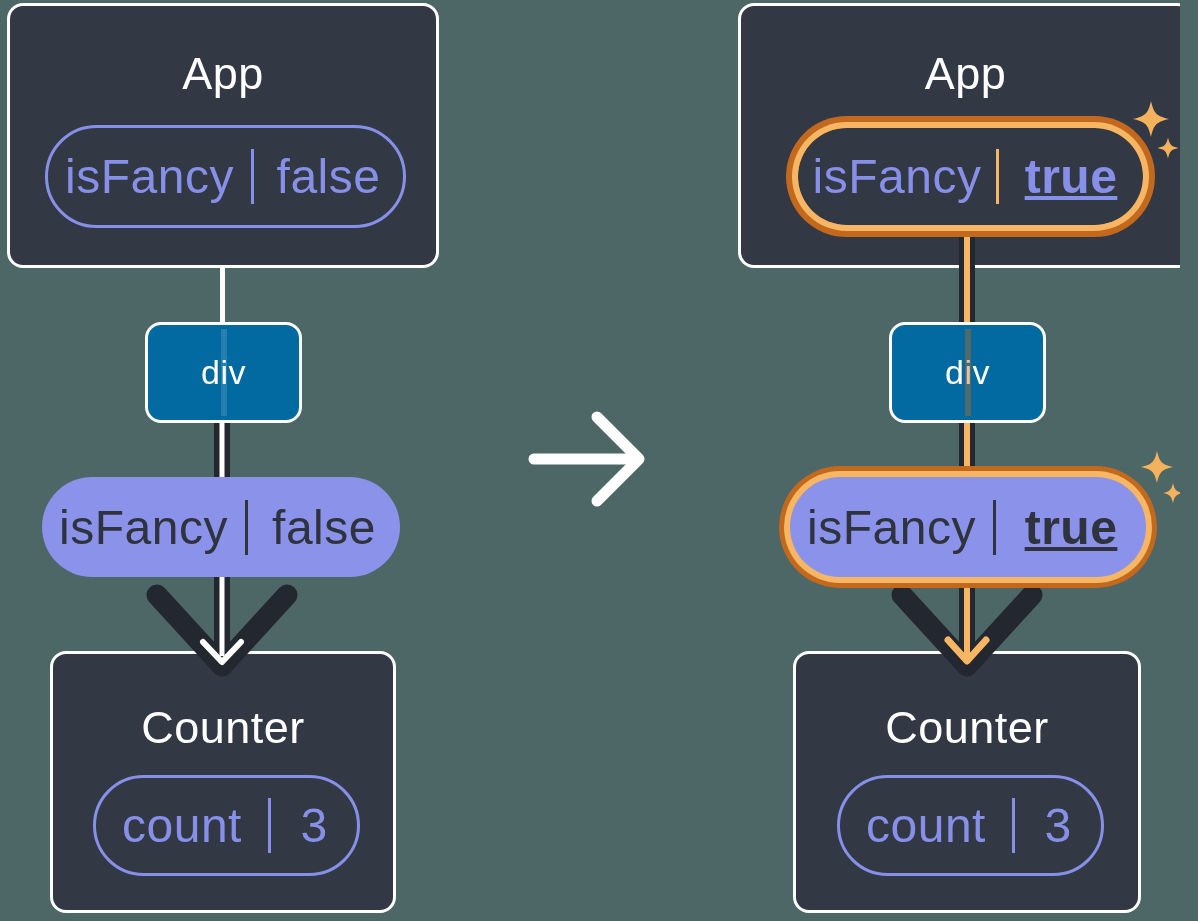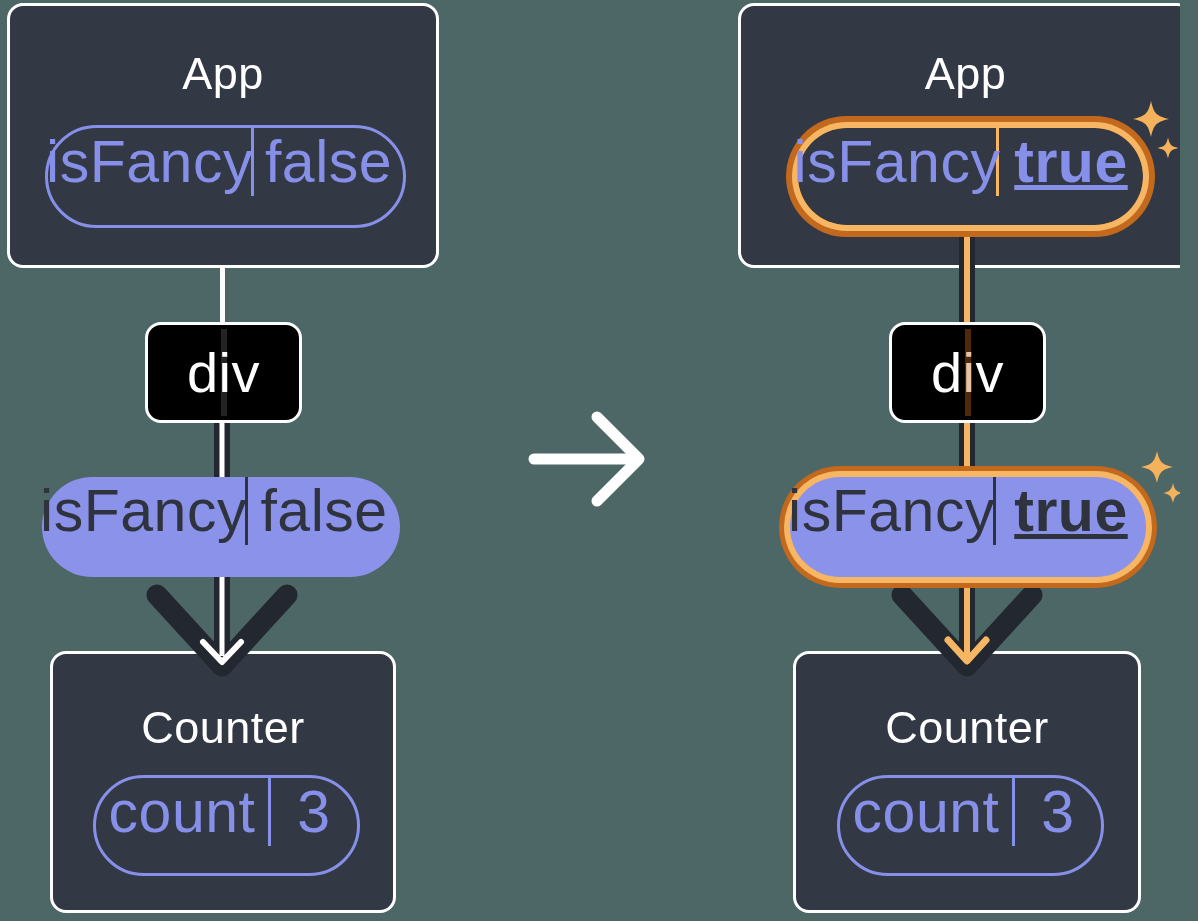--- a/index.html
+++ b/index.html
@@ -3,30 +3,30 @@
 <meta charset="utf-8">
 <style>
   html,body{margin:0;padding:0;background:#4D6666;}
   .canvas{position:relative;width:1180px;height:921px;background:#4D6666;overflow:hidden;
           font-family:"Liberation Sans",sans-serif;}
 
   
   .card{position:absolute;background:#333845;border:3px solid #FFFFFF;border-radius:16px;box-sizing:border-box;}
   .card-title{position:absolute;left:0;right:0;text-align:center;color:#FFFFFF;
               font-size:45px;font-weight:500;letter-spacing:.5px;}
-  .div-card{position:absolute;background:#000000;border:3px solid #FFFFFF;border-radius:16px;
+  .div-card{position:absolute;background:#0369a1;border:3px solid #FFFFFF;border-radius:16px;
             box-sizing:border-box;display:flex;align-items:center;justify-content:center;
-            color:#FFFFFF;font-size:56px;font-weight:500;letter-spacing:.5px;}
+            color:#FFFFFF;font-size:34px;font-weight:500;letter-spacing:.5px;}
   .ghost-line{position:absolute;left:50%;transform:translateX(-50%);top:4px;bottom:4px;width:6px;}
   .ghost-white{background:rgba(255,255,255,0.14);}
   .ghost-orange{background:rgba(199,106,21,0.40);}
 
   
-  .pill{position:absolute;display:flex;align-items:flex-start;box-sizing:border-box;border-radius:60px;
-        font-size:59px;letter-spacing:.5px;}
+  .pill{position:absolute;display:flex;align-items:center;box-sizing:border-box;border-radius:60px;
+        font-size:48px;letter-spacing:.5px;}
   .pill .cell{display:flex;align-items:center;justify-content:center;}
   .pill .cell1{border-right:3px solid;}
   .outline-pill{border:3px solid #8790E8;color:#8790E8;}
   .outline-pill .cell1{border-right-color:#8790E8;}
   .solid-pill{background:#8B92EA;color:#2E333D;font-weight:500;}
   .solid-pill .cell1{border-right-color:#2E333D;}
   .hl-outline{border:none;color:#8790E8;
               box-shadow:0 0 0 6px #F6B663,0 0 0 12px #C2691D;}
   .hl-outline .cell1{border-right-color:#F6B663;}
   .hl-solid{box-shadow:0 0 0 6px #F6B663,0 0 0 11px #C2691D;}

